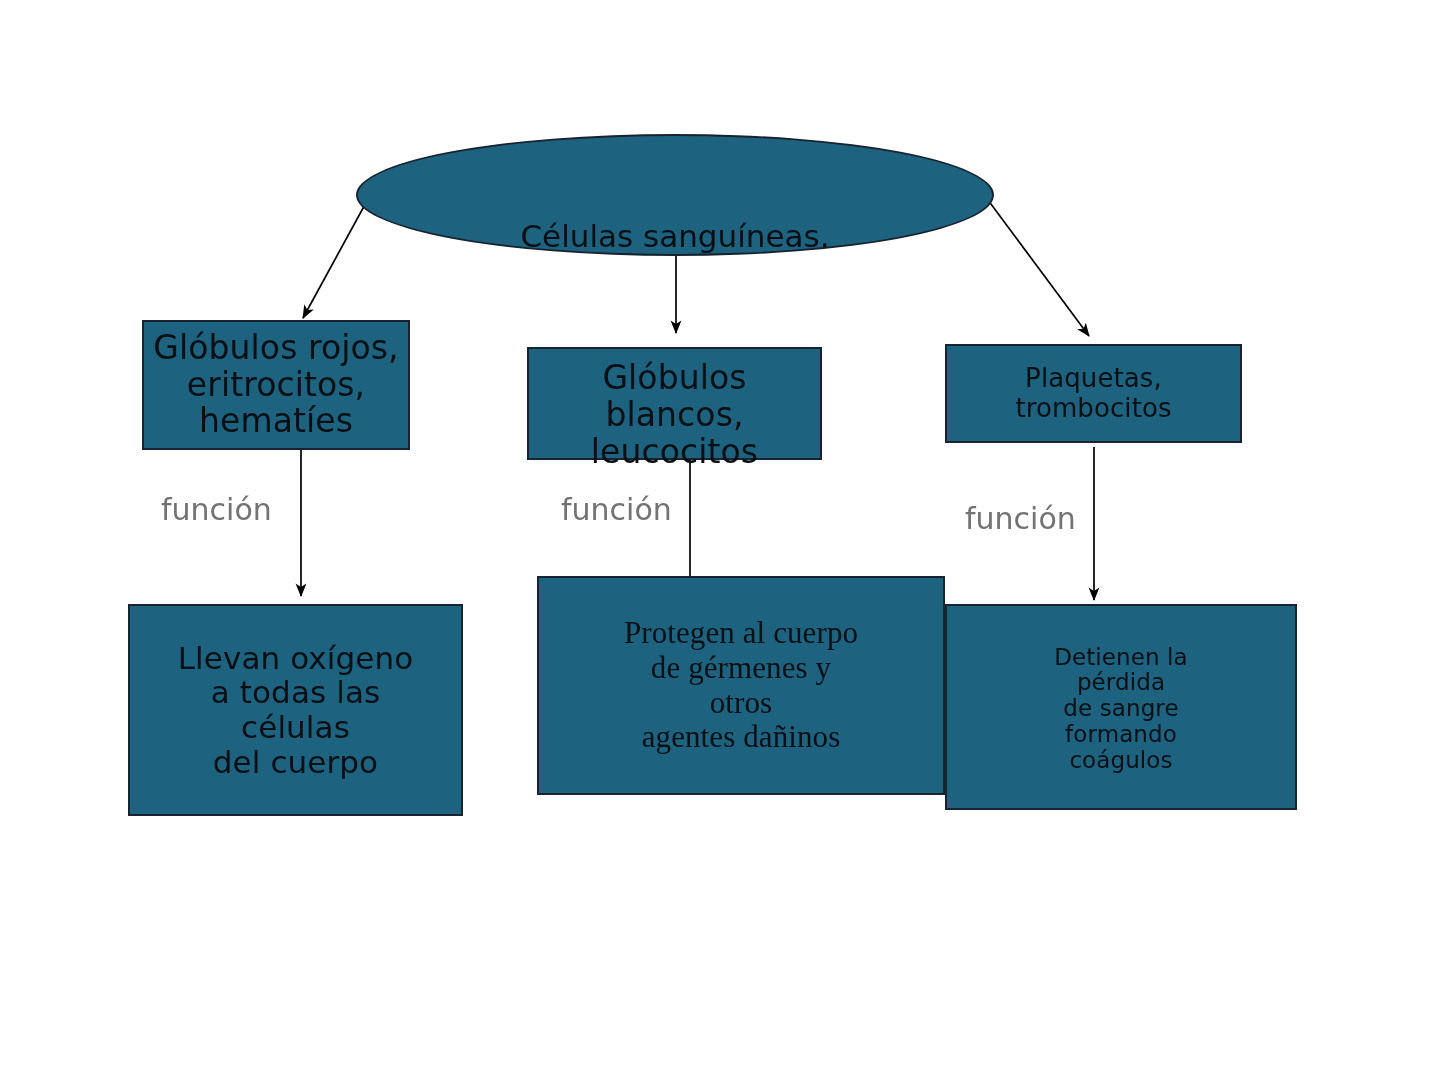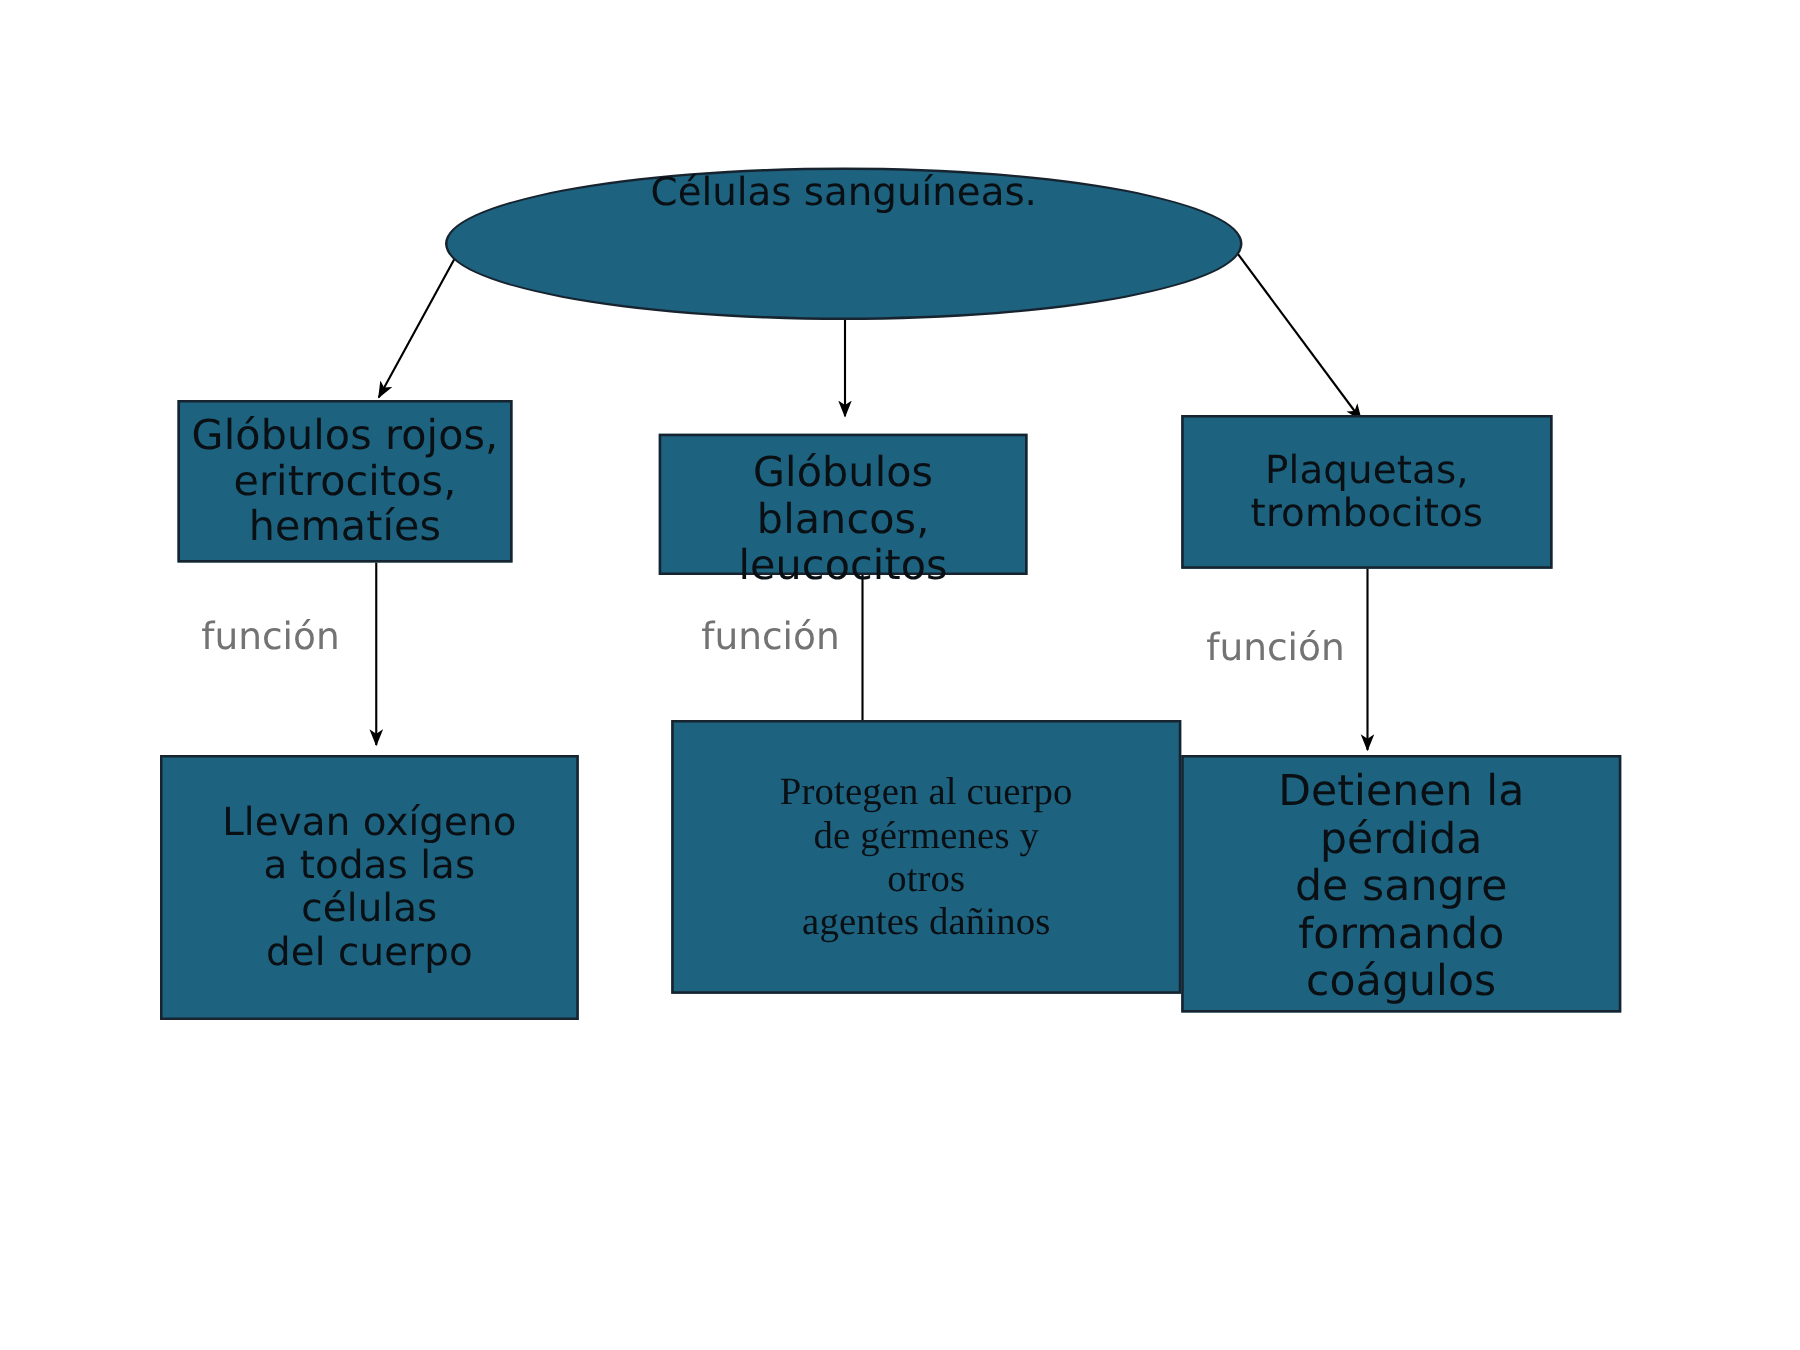--- a/index.html
+++ b/index.html
@@ -48,43 +48,43 @@
     letter-spacing: 0.1px;
   }
 
   .oval {
     position: absolute;
     box-sizing: border-box;
     background: #1d6380;
     border: 2px solid #17242f;
     border-radius: 50%;
     display: flex;
-    align-items: flex-start;
+    align-items: flex-end;
     justify-content: center;
     color: #0a0f14;
   }
 
   
   #node-root {
     left: 356px;
     top: 134px;
     width: 638px;
     height: 122px;
     font-size: 31px;
   }
 
   
   #node-red    { left: 142px; top: 320px; width: 268px; height: 130px; font-size: 33px; }
   #node-white  { left: 527px; top: 333px; width: 295px; height: 113px; font-size: 33px; margin-top: 14px; }
-  #node-plate  { left: 945px; top: 332px; width: 297px; height: 123px; font-size: 31px; }
+  #node-plate  { left: 945px; top: 344px; width: 297px; height: 99px; font-size: 26px; }
 
   
   #node-red-f   { left: 128px; top: 604px; width: 335px; height: 212px; font-size: 31px; }
   #node-white-f { left: 537px; top: 576px; width: 408px; height: 219px; font-size: 31px; font-family: Liberation Serif, serif; }
-  #node-plate-f { left: 945px; top: 604px; width: 352px; height: 206px; font-size: 34px; }
+  #node-plate-f { left: 945px; top: 604px; width: 352px; height: 206px; font-size: 23px; }
 
   
   #node-white .txt  { position: relative; top: 12px; }
   #node-plate-f .txt { position: relative; top: 2px; }
 
   
   .edge-label {
     position: absolute;
     font-size: 30px;
     color: #737373;

